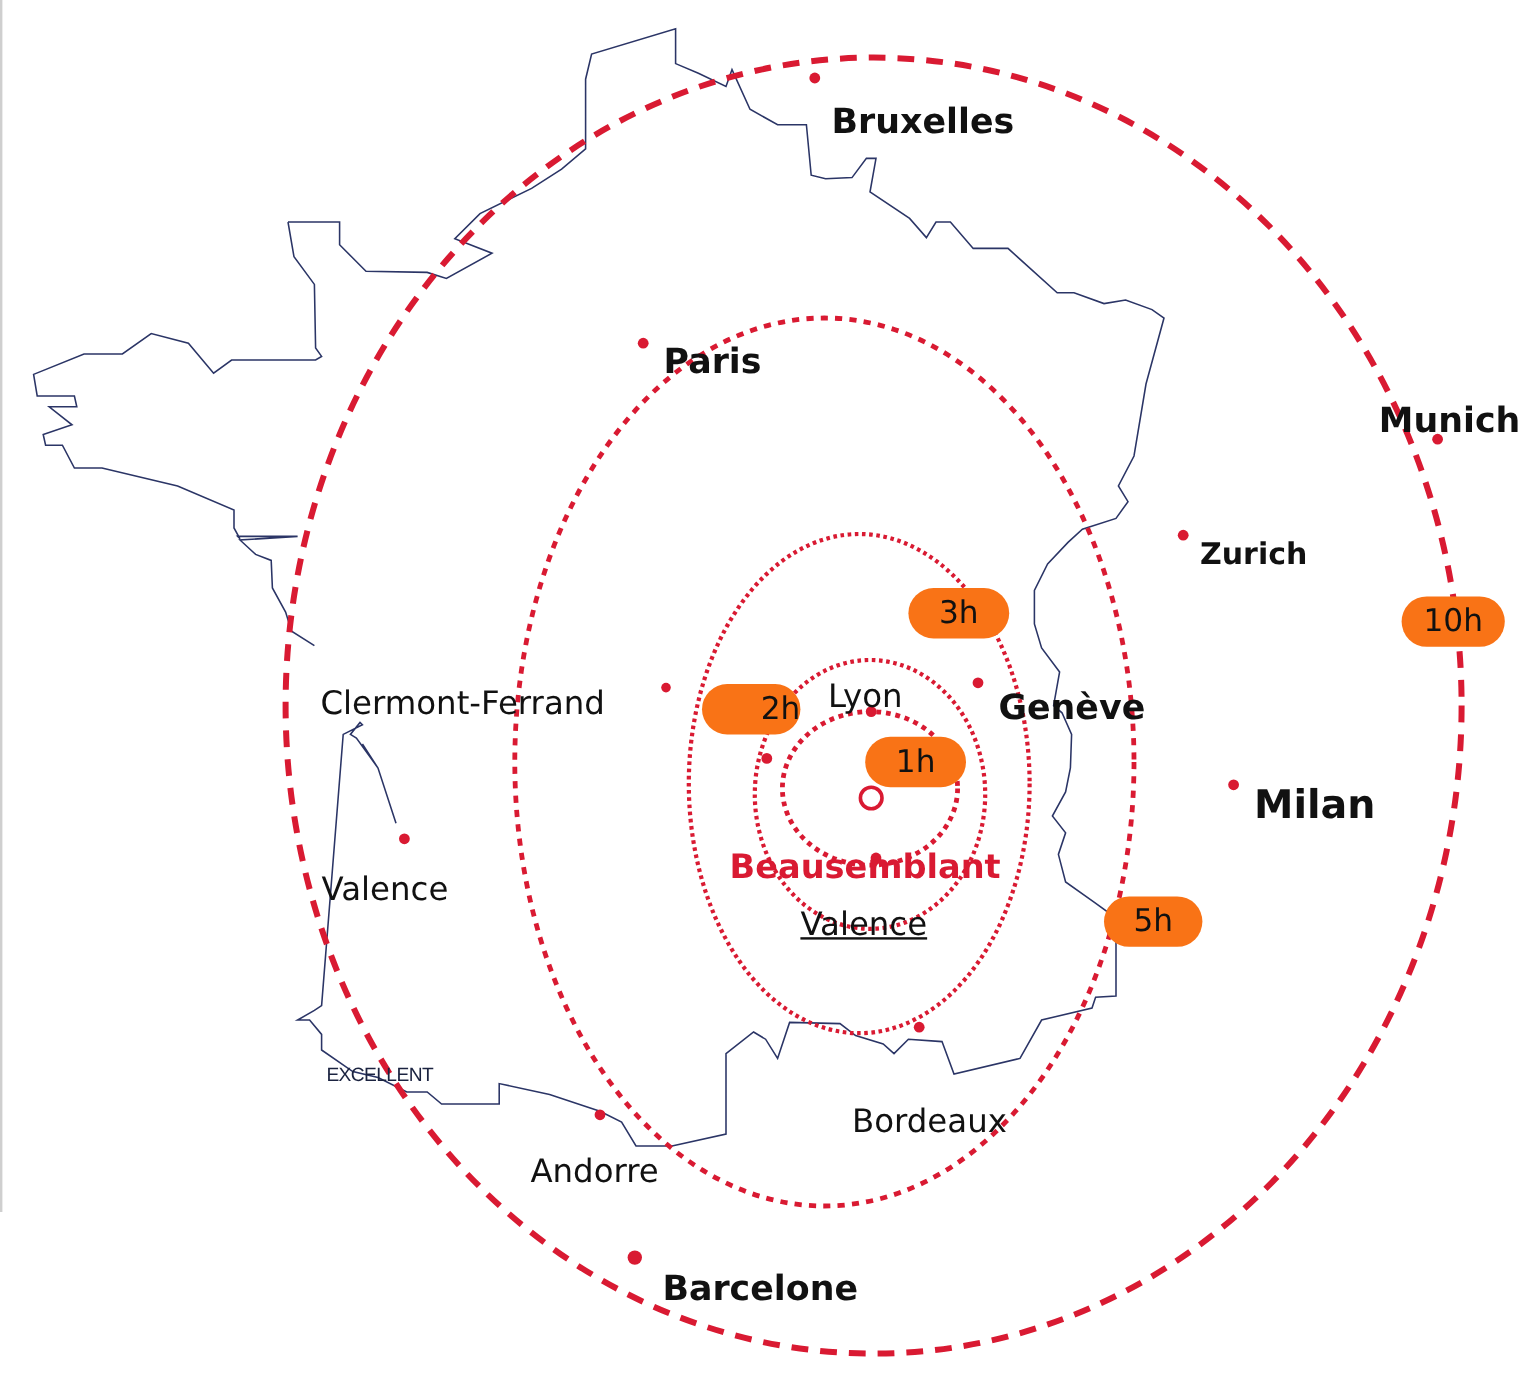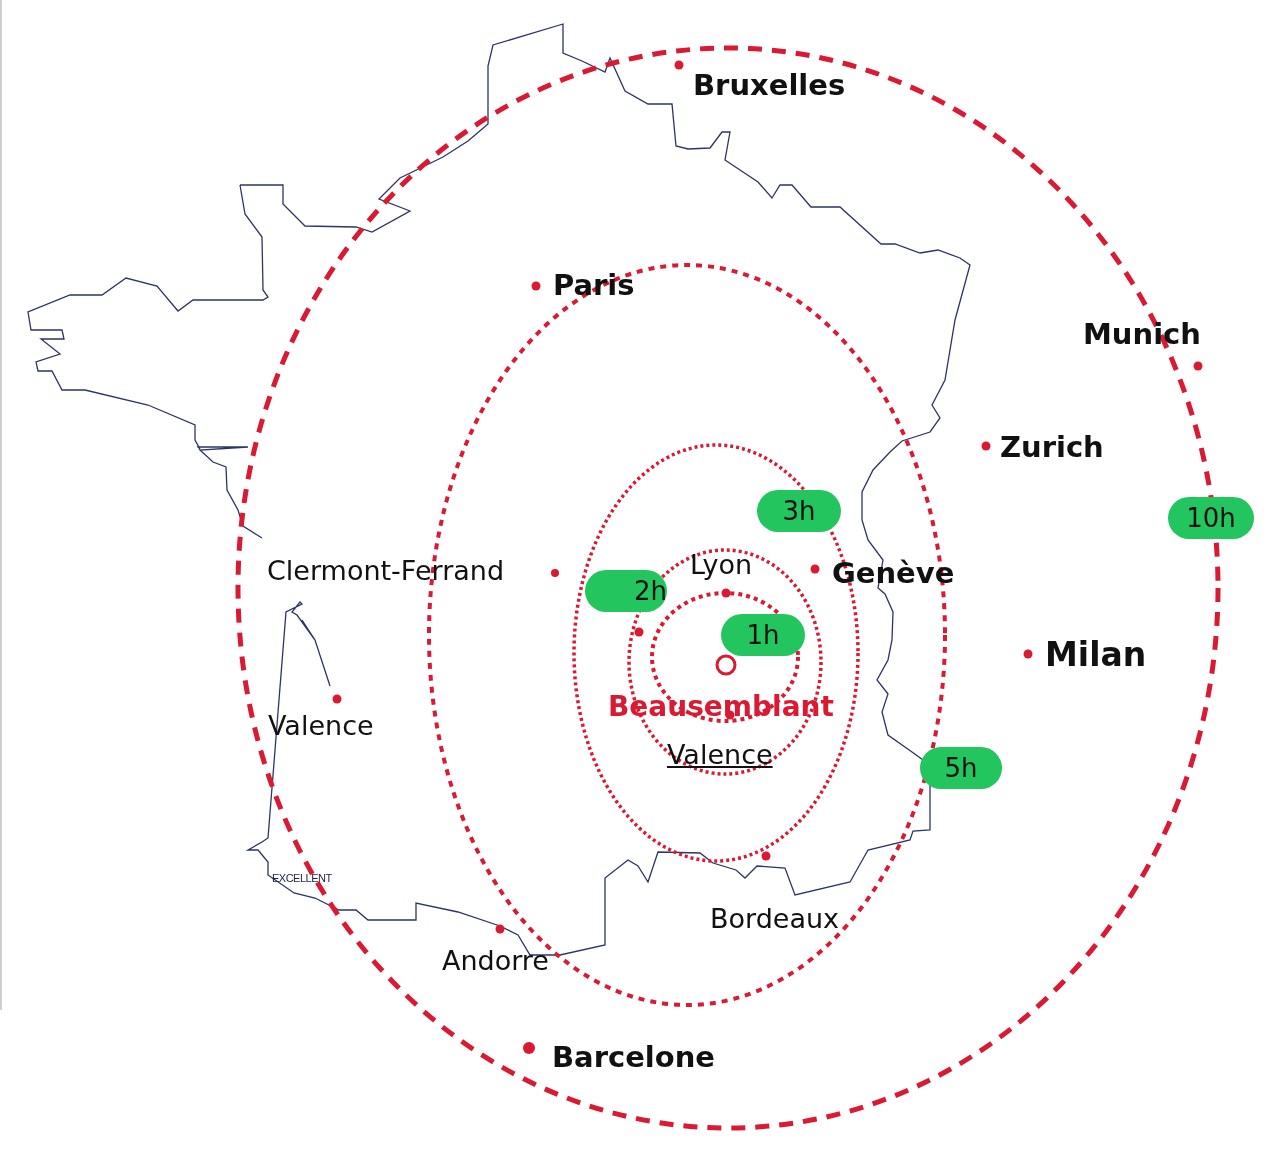--- a/index.html
+++ b/index.html
@@ -1,24 +1,24 @@
 <!DOCTYPE html>
 <html><head>
 <meta charset="utf-8">
 <style>
   html, body { margin:0; padding:0; background:#ffffff; }
   body { width:1280px; height:1157px; position:relative; overflow:hidden; font-family:"DejaVu Sans", sans-serif; }
   #map { position:absolute; left:0; top:0; width:1280px; height:1157px; }
   .left-edge { position:absolute; left:0; top:0; width:2px; height:1010px; background:#cfcfcf; }
-  .lbl { position:absolute; white-space:nowrap; color:#111; line-height:1; }
+  .lbl { position:absolute; white-space:nowrap; color:#111; line-height:1;margin-top:16px; }
   .lbl.bold { font-weight:bold; }
   .lbl.reg { font-weight:normal; }
   .lbl.home { color:#d91a32; font-weight:bold; }
-  .lbl.tiny { font-family:"Liberation Sans", sans-serif; font-size:11px; color:#1b2340; letter-spacing:-0.5px; }
-  .badge { position:absolute; background:#22c55e; border-radius:22px; color:#111; font-family:"DejaVu Sans", sans-serif; font-size:26px; text-align:center; line-height:42px; height:42px; }
+  .lbl.tiny { font-family:"Liberation Sans", sans-serif; font-size:16px; color:#1b2340; letter-spacing:-0.5px; }
+  .badge { position:absolute; background:#f97316; border-radius:22px; color:#111; font-family:"DejaVu Sans", sans-serif; font-size:26px; text-align:center; line-height:42px; height:42px; }
 </style>
 </head>
 <body>
 
 <div class="left-edge"></div>
 
 <svg id="map" viewBox="0 0 1280 1157" xmlns="http://www.w3.org/2000/svg">
 
   <path fill="none" stroke="#2b3566" stroke-width="1.3" stroke-linejoin="miter" d="M 240 185 L 283 185 L 283 204 L 294 215 L 305 226 L 356 227 L 372 232 L 410 211 L 379 199 L 400 178 L 443 157 L 468 141 L 488 124 L 488 66 L 493 45 L 563 24 L 563 53 L 582 61 L 605 72 L 610 58 L 625 91 L 648 104 L 672 104 L 676 146 L 688 149 L 710 148 L 722 132 L 730 132 L 725 160 L 758 182 L 772 198 L 780 185 L 792 185 L 811 207 L 840 207 L 881 244 L 895 244 L 920 253 L 938 250 L 960 258 L 970 265 L 955 320 L 945 380 L 932 405 L 940 418 L 930 432 L 902 441 L 890 452 L 873 470 L 862 492 L 862 520 L 868 540 L 883 560 L 878 588 L 885 594 L 893 612 L 892 640 L 888 660 L 877 680 L 888 694 L 882 712 L 888 735 L 912 752 L 930 765 L 930 830 L 913 831 L 910 840 L 868 850 L 850 882 L 795 895 L 785 868 L 757 866 L 745 878 L 736 870 L 713 863 L 700 853 L 658 852 L 648 882 L 638 866 L 628 860 L 605 878 L 605 945 L 560 955 L 530 955 L 518 935 L 500 926 L 458 912 L 416 903 L 416 920 L 368 920 L 356 910 L 339 910 L 315 898 L 294 893 L 268 875 L 268 862 L 258 850 L 248 850 L 262 842 L 268 838 L 286 612 L 302 604 L 300 602 L 292 612 L 297 615 L 315 640 L 330 686 L 315 640 L 302 620"></path>
 
@@ -47,22 +47,22 @@
     <circle cx="766" cy="856" r="4.5"></circle>
     <circle cx="500" cy="929" r="4.5"></circle>
     <circle cx="529" cy="1048" r="6"></circle>
   </g>
 
   <circle cx="726" cy="665" r="9" fill="#ffffff" stroke="#d91a32" stroke-width="3"></circle>
 </svg>
 
 <div class="lbl bold" style="left:693px;top:71px;font-size:29px;">Bruxelles</div>
 <div class="lbl bold" style="left:553px;top:271px;font-size:29px;">Paris</div>
-<div class="lbl bold" style="left:1083px;top:320px;font-size:29px;text-align:center;">Munich</div>
-<div class="lbl bold" style="left:1000px;top:433px;font-size:29px;">Zurich</div>
+<div class="lbl bold" style="left:1149px;top:320px;font-size:29px;text-align:center;">Munich</div>
+<div class="lbl bold" style="left:1000px;top:433px;font-size:25px;">Zurich</div>
 <div class="lbl bold" style="left:832px;top:559px;font-size:29px;">Genève</div>
 <div class="lbl reg" style="left:690px;top:551px;font-size:27px;">Lyon</div>
 <div class="lbl reg" style="left:267px;top:557px;font-size:27px;">Clermont-Ferrand</div>
 <div class="lbl bold" style="left:1045px;top:638px;font-size:33px;">Milan</div>
 <div class="lbl home" style="left:608px;top:693px;font-size:28px;">Beausemblant</div>
 <div class="lbl reg" style="left:268px;top:712px;font-size:27px;">Valence</div>
 <div class="lbl reg" style="left:667px;top:741px;font-size:27px;text-decoration:underline;">Valence</div>
 <div class="lbl reg" style="left:710px;top:905px;font-size:27px;">Bordeaux</div>
 <div class="lbl reg" style="left:442px;top:947px;font-size:27px;">Andorre</div>
 <div class="lbl bold" style="left:552px;top:1043px;font-size:29px;text-align:center;">Barcelone</div>

